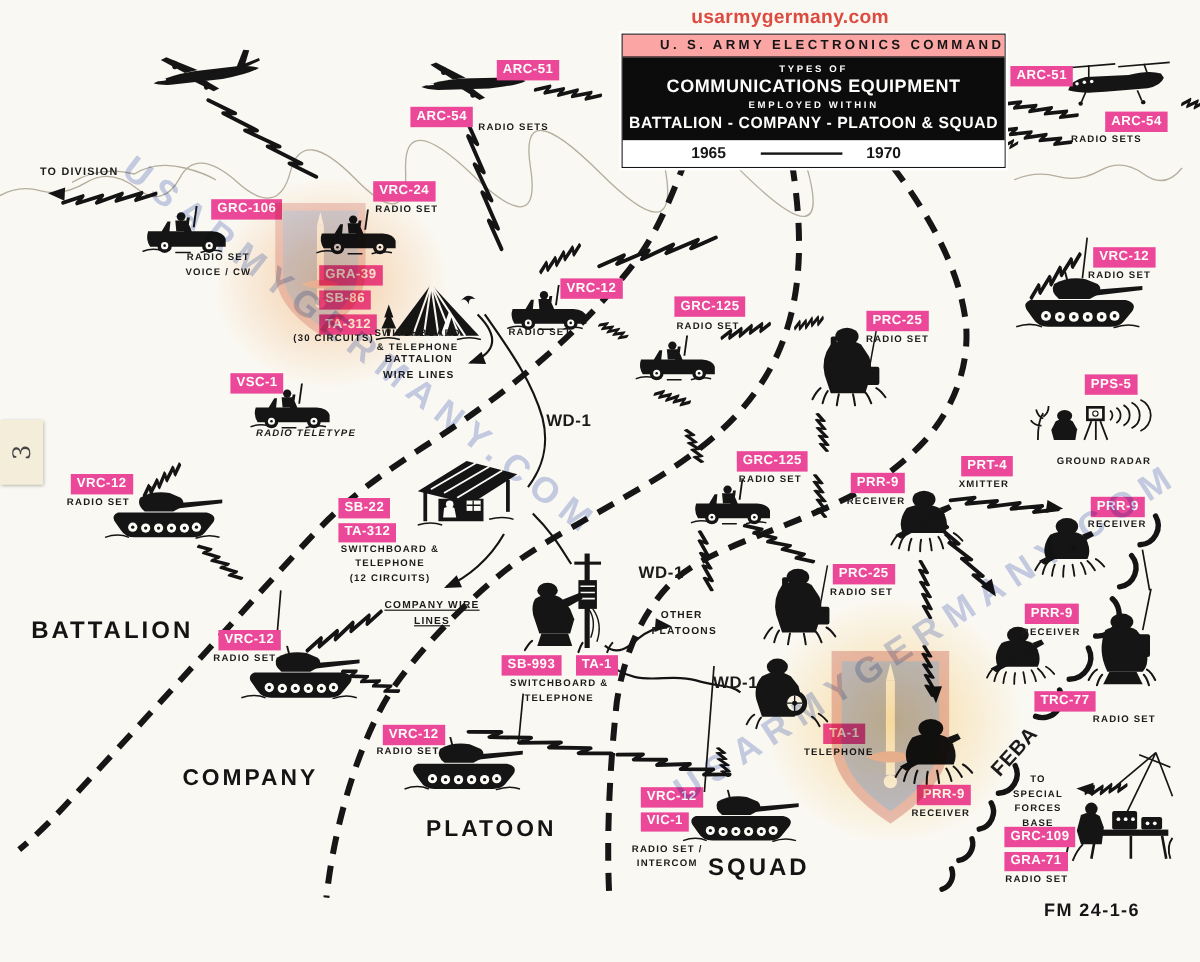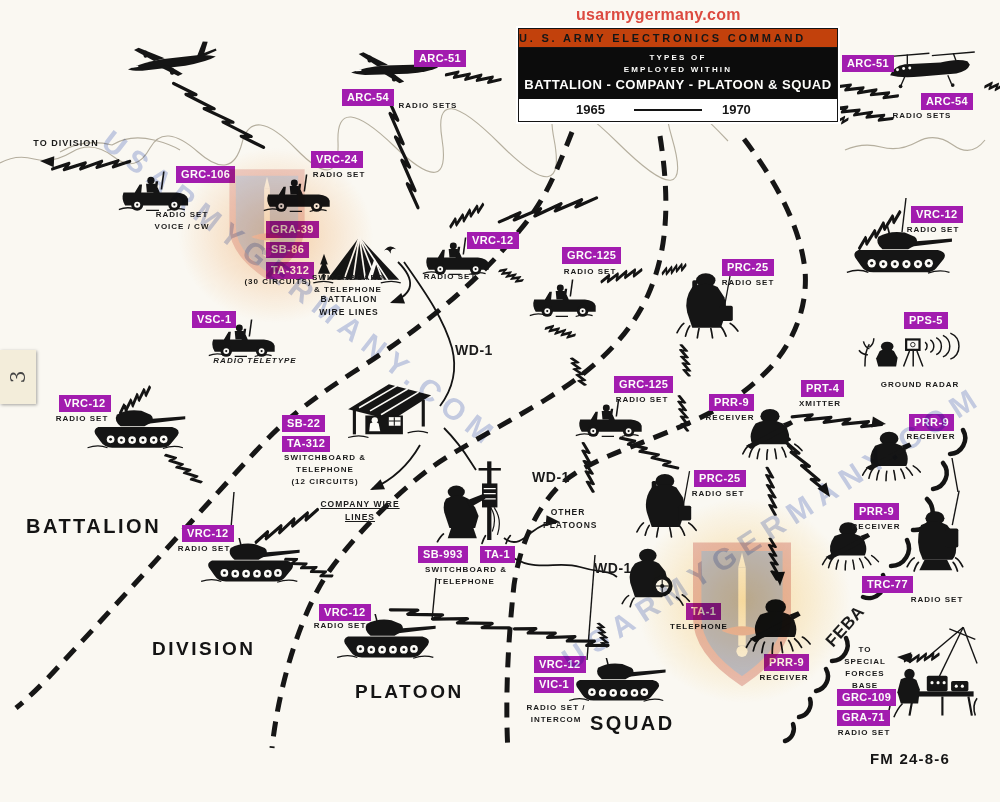--- a/index.html
+++ b/index.html
@@ -2,33 +2,33 @@
 <html><head>
 <meta charset="utf-8">
 <style>
   *{margin:0;padding:0;box-sizing:border-box}
   html,body{background:#d8d4cc}
   .stage{position:relative;width:1000px;height:802px;background:#faf8f2;overflow:hidden;
          font-family:"Liberation Sans",sans-serif;color:#161616}
   .underlay{position:absolute;left:0;top:0;z-index:1}
   .node-icon{position:absolute;z-index:2;color:#151515}
   .tagstack{position:absolute;z-index:3}
-  .tagstack .tag{background:#a21caf;color:#fcfcfa;font:700 11px/1.2 "Liberation Sans",sans-serif;
+  .tagstack .tag{background:#ec4899;color:#fcfcfa;font:700 11px/1.2 "Liberation Sans",sans-serif;
                  letter-spacing:.4px;padding:1.5px 5px 2px;width:max-content;margin-bottom:4px}
   .tagstack.row{display:flex;gap:12px}
   .cap{position:absolute;z-index:3;font:700 8px/1.5 "Liberation Sans",sans-serif;
        letter-spacing:1px;text-align:center;color:#1b1b1b}
   .zone{position:absolute;z-index:3;font-weight:700;letter-spacing:2.5px;color:#141414;white-space:nowrap}
   .ftext{position:absolute;z-index:3;font-weight:700;font-size:8.5px;letter-spacing:1px;
          text-align:center;line-height:1.5;color:#1b1b1b}
   .ft-big{letter-spacing:.5px;line-height:1.1}
   .hdr{position:absolute;left:518px;top:28px;width:320px;z-index:4;background:#fff;
        border:1.5px solid #141414;box-shadow:0 0 0 2px #fff}
-  .hdr-top{font:700 11px/15px "Liberation Sans",sans-serif;letter-spacing:2.8px;text-align:left;
-           padding:2px 0 1px;border-bottom:1.5px solid #141414;background:#c2410c}
+  .hdr-top{font:700 11px/15px "Liberation Sans",sans-serif;letter-spacing:2.8px;text-align:right;
+           padding:2px 0 1px;border-bottom:1.5px solid #141414;background:#fca5a5}
   .hdr-black{background:#0c0c0c;color:#fdfdfb;text-align:center;padding:4px 0 5px}
   .h-sm{font:700 8px/12px "Liberation Sans",sans-serif;letter-spacing:2.2px}
   .h-lg{font:700 15px/18px "Liberation Sans",sans-serif;letter-spacing:.5px}
   .h-units{font-size:13.5px;transform:scaleX(.97)}
   .hdr-years{display:flex;align-items:center;font:700 13px "Liberation Sans",sans-serif;
              padding:3px 0 4px 57px;background:#fff}
   .yr-line{width:68px;border-top:2px solid #141414;margin:0 20px 0 29px}
   .wm-url{position:absolute;left:576px;top:6px;z-index:8;font:700 16px "Liberation Sans",sans-serif;
           color:#dc4a40;letter-spacing:.3px}
   .wm-diag{position:absolute;z-index:7;font:700 30px "Liberation Sans",sans-serif;letter-spacing:8px;
@@ -390,20 +390,21 @@
       <use href="#sym-arr" transform="translate(886,424) rotate(8)"></use>
       <use href="#sym-arr" transform="translate(830,497) rotate(55)"></use>
       <use href="#sym-arr" transform="translate(780,586) rotate(88)"></use>
     </g>
   </svg>
 
   <div class="hdr">
     <div class="hdr-top">U. S. ARMY ELECTRONICS COMMAND</div>
     <div class="hdr-black">
       <div class="h-sm">TYPES OF</div>
+      <div class="h-lg">COMMUNICATIONS EQUIPMENT</div>
       <div class="h-sm">EMPLOYED WITHIN</div>
       <div class="h-lg h-units">BATTALION - COMPANY - PLATOON &amp; SQUAD</div>
     </div>
     <div class="hdr-years">
       <span>1965</span>
       <span class="yr-line"></span>
       <span>1970</span>
     </div>
   </div>
 
@@ -425,24 +426,24 @@
     <rect x="56" y="30" width="8" height="84" fill="#fff"></rect>
     <path d="M56,30 L60,14 L64,30 Z" fill="#fff"></path>
     <path d="M38,98 Q60,88 82,98 Q60,108 38,98 Z" fill="#c23a33"></path>
     <circle cx="60" cy="120" r="6" fill="#fff"></circle>
   </svg>
 
   <div class="note">
     <span>3</span>
   </div>
 
-  <div class="fm">FM 24-8-6</div>
+  <div class="fm">FM 24-1-6</div>
 
 <div class="zone" style="left: 26px; top: 515px; font-size: 20px;">BATTALION</div>
-    <div class="zone" style="left: 152px; top: 638px; font-size: 19px;">DIVISION</div>
+    <div class="zone" style="left: 152px; top: 638px; font-size: 19px;">COMPANY</div>
     <div class="zone" style="left: 355px; top: 681px; font-size: 19px;">PLATOON</div>
     <div class="zone" style="left: 590px; top: 712px; font-size: 20px;">SQUAD</div>
     <div class="ftext" style="left: 26px; top: 137px; width: 80px; font-size: 9px;">
       <div>TO DIVISION</div>
     </div>
     <div class="ftext ft-big" style="left: 452px; top: 343px; width: 44px; font-size: 14px;">
       <div>WD-1</div>
     </div>
     <div class="ftext ft-big" style="left: 529px; top: 470px; width: 44px; font-size: 14px;">
       <div>WD-1</div>

